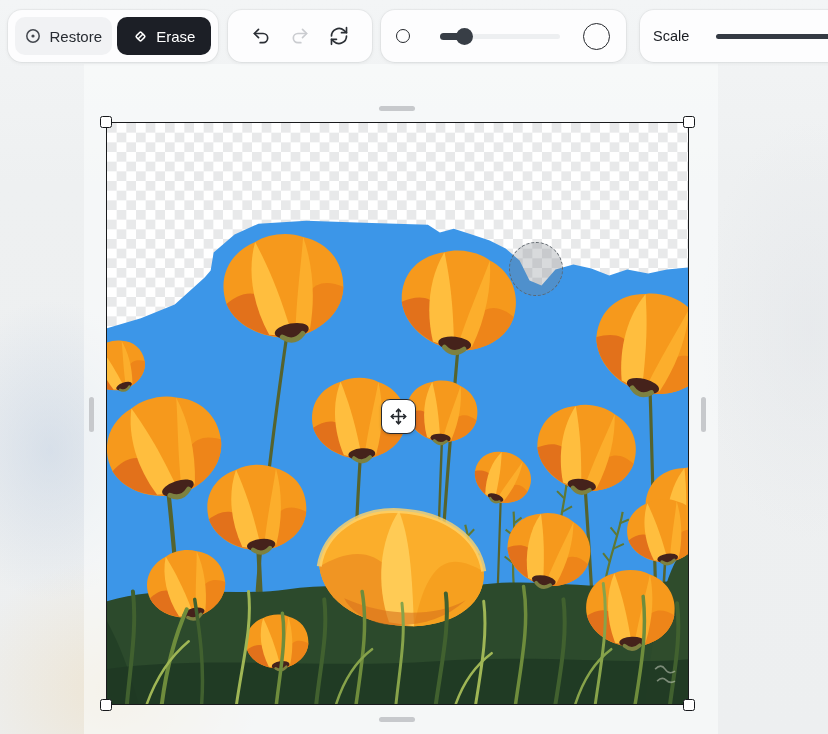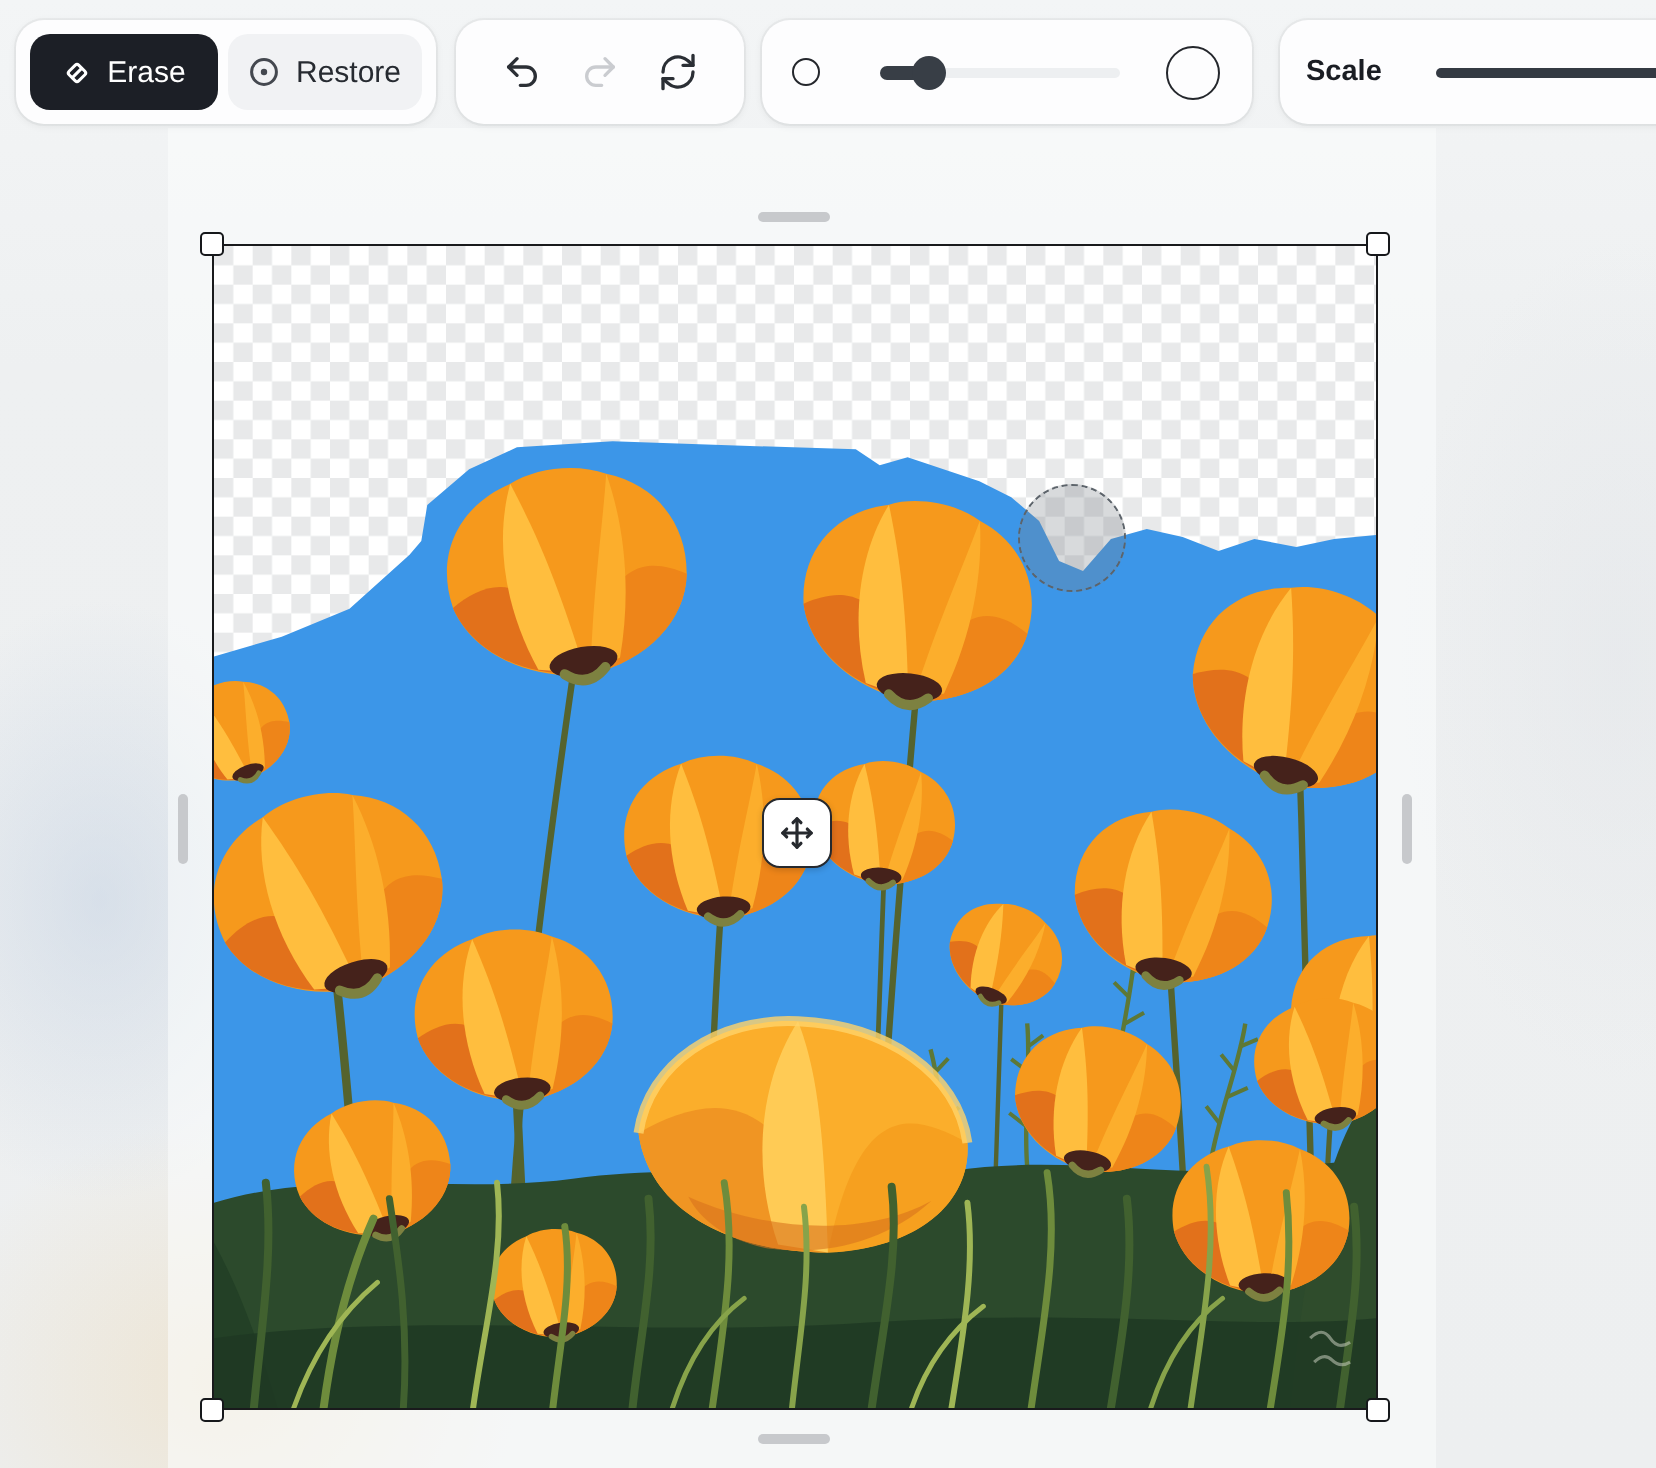--- a/index.html
+++ b/index.html
@@ -31,21 +31,21 @@
   .tool-btn.inactive{background:#f1f2f4;color:#272b31;width:100px;}
   .g-history{left:228px;width:144px;padding:0 22px;justify-content:space-between;}
   .icon-btn{width:22px;height:22px;display:flex;align-items:center;justify-content:center;cursor:pointer;background:none;border:none;padding:0;}
   .g-brush{left:381px;width:245px;padding-left:15px;}
   .circle-sm{width:14px;height:14px;border:1.6px solid #24272c;border-radius:50%;box-sizing:border-box;flex:none;}
   .brush-track{position:relative;margin-left:30px;width:120px;height:5px;border-radius:4px;background:#edeff1;flex:none;}
   .brush-fill{position:absolute;left:0;top:-1px;height:7px;border-radius:4px;background:#383e46;}
   .brush-thumb{position:absolute;top:-6px;width:17px;height:17px;border-radius:50%;background:#383e46;}
   .circle-lg{width:27px;height:27px;border:1.7px solid #24272c;border-radius:50%;box-sizing:border-box;margin-left:23px;flex:none;}
   .g-scale{left:640px;width:200px;padding-left:13px;border-top-right-radius:0;border-bottom-right-radius:0;}
-  .scale-label{font-size:14.5px;font-weight:700;color:#1a1d23;}
+  .scale-label{font-size:14.5px;font-weight:400;color:#1a1d23;}
   .scale-line{margin-left:27px;width:140px;height:5px;background:#343a43;border-radius:3px;flex:none;}
 
   
   .frame{position:absolute;left:106px;top:122px;width:583px;height:583px;
     border:1.5px solid #191a1c;box-sizing:border-box;background:#fff;}
   .frame svg{display:block;width:100%;height:100%;}
   .handle{position:absolute;width:12px;height:12px;background:#ffffff;border:1.7px solid #16181b;
     border-radius:2.5px;box-sizing:border-box;z-index:6;}
   .h-tl{left:100px;top:116px;} .h-tr{left:683px;top:116px;}
   .h-bl{left:100px;top:699px;} .h-br{left:683px;top:699px;}
@@ -62,37 +62,37 @@
 </style>
 </head>
 <body>
 
 <div class="tint tint-left-blue"></div>
 <div class="tint tint-bottom-warm"></div>
 <div class="tint tint-right"></div>
 <div class="canvas-backdrop"></div>
 
 <div class="tb-group g-tools">
+  <div class="tool-btn inactive">
+    <span style="display:flex;">
+      <svg width="16" height="16" viewBox="0 0 16 16" fill="none" stroke="#44484f" stroke-width="1.5">
+        <circle cx="8" cy="8" r="6.2"></circle>
+        <circle cx="8" cy="8" r="1.6" fill="#44484f" stroke="none"></circle>
+      </svg>
+    </span>
+    <span>Restore</span>
+  </div>
   <div class="tool-btn active">
     <span style="display:flex;">
       <svg width="15" height="15" viewBox="0 0 15 15" fill="none" stroke="#ffffff" stroke-width="1.5" stroke-linejoin="round" stroke-linecap="round">
         <rect x="4.1" y="4.1" width="6.8" height="6.8" rx="1.2" transform="rotate(45 7.5 7.5)"></rect>
         <path d="M5.2 9.8 L9.8 5.2"></path>
       </svg>
     </span>
     <span>Erase</span>
-  </div>
-  <div class="tool-btn inactive">
-    <span style="display:flex;">
-      <svg width="16" height="16" viewBox="0 0 16 16" fill="none" stroke="#44484f" stroke-width="1.5">
-        <circle cx="8" cy="8" r="6.2"></circle>
-        <circle cx="8" cy="8" r="1.6" fill="#44484f" stroke="none"></circle>
-      </svg>
-    </span>
-    <span>Restore</span>
   </div>
 </div>
 
 <div class="tb-group g-history">
   <button class="icon-btn" title="">
     <span style="display:flex;">
       <svg width="20" height="20" viewBox="0 0 24 24" fill="none" stroke="#2b2f35" stroke-width="2" stroke-linecap="round" stroke-linejoin="round">
         <path d="M9 14 4 9l5-5"></path>
         <path d="M4 9h10.5a5.5 5.5 0 0 1 5.5 5.5 5.5 5.5 0 0 1-5.5 5.5H11"></path>
       </svg>

